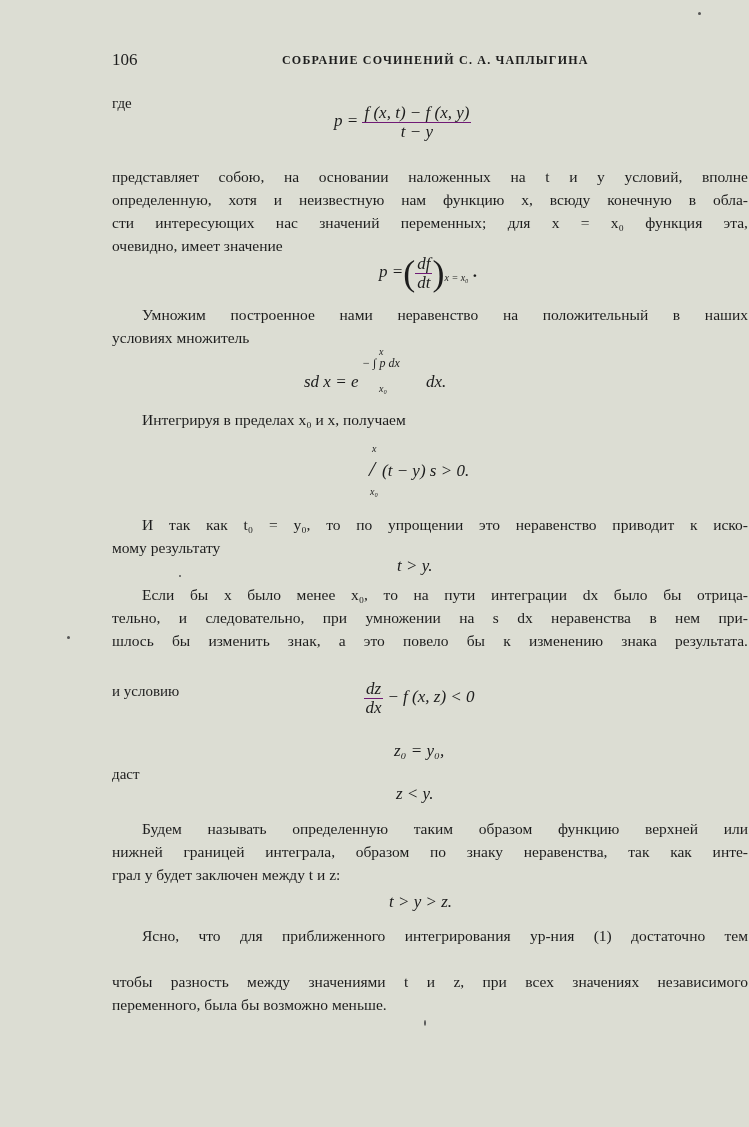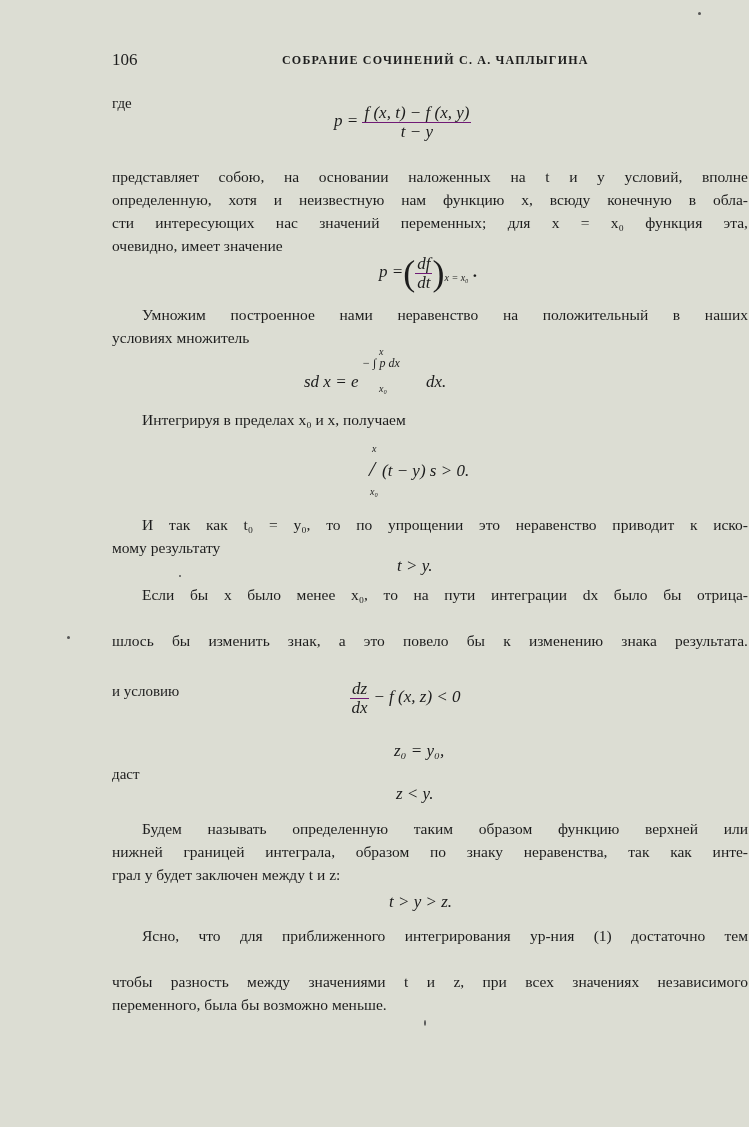--- a/index.html
+++ b/index.html
@@ -73,23 +73,24 @@
   <div class="math" style="left:345px;top:456px;font-size:22px;font-weight:200;">/</div>
   <div class="math" style="left:358px;top:461px;">(t − y) s &gt; 0.</div>
   <div class="math" style="left:346px;top:486px;font-size:10px;">x₀</div>
 
   <div class="line indent" style="top:514px;">И так как t₀ = y₀, то по упрощении это неравенство приводит к иско-</div>
   <div class="line last" style="top:537px;">мому результату</div>
 
   <div class="math" style="left:373px;top:556px;">t &gt; y.</div>
 
   <div class="line indent" style="top:584px;">Если бы x было менее x₀, то на пути интеграции dx было бы отрица-</div>
+  <div class="line" style="top:607px;">тельно, и следовательно, при умножении на s dx неравенства в нем при-</div>
   <div class="line" style="top:630px;">шлось бы изменить знак, а это повело бы к изменению знака результата.</div>
 
-  <div class="math" style="left:326px;top:680px;">
+  <div class="math" style="left:340px;top:680px;">
     <span class="frac">
       <span class="num">dz</span>
       <span class="den">dx</span>
     </span>
     <span>− f (x, z) &lt; 0</span>
   </div>
 
   <div class="abs word" style="left:88px;top:683px;">и условию</div>
   <div class="math" style="left:370px;top:741px;">z₀ = y₀,</div>
   <div class="abs word" style="left:88px;top:766px;">даст</div>

